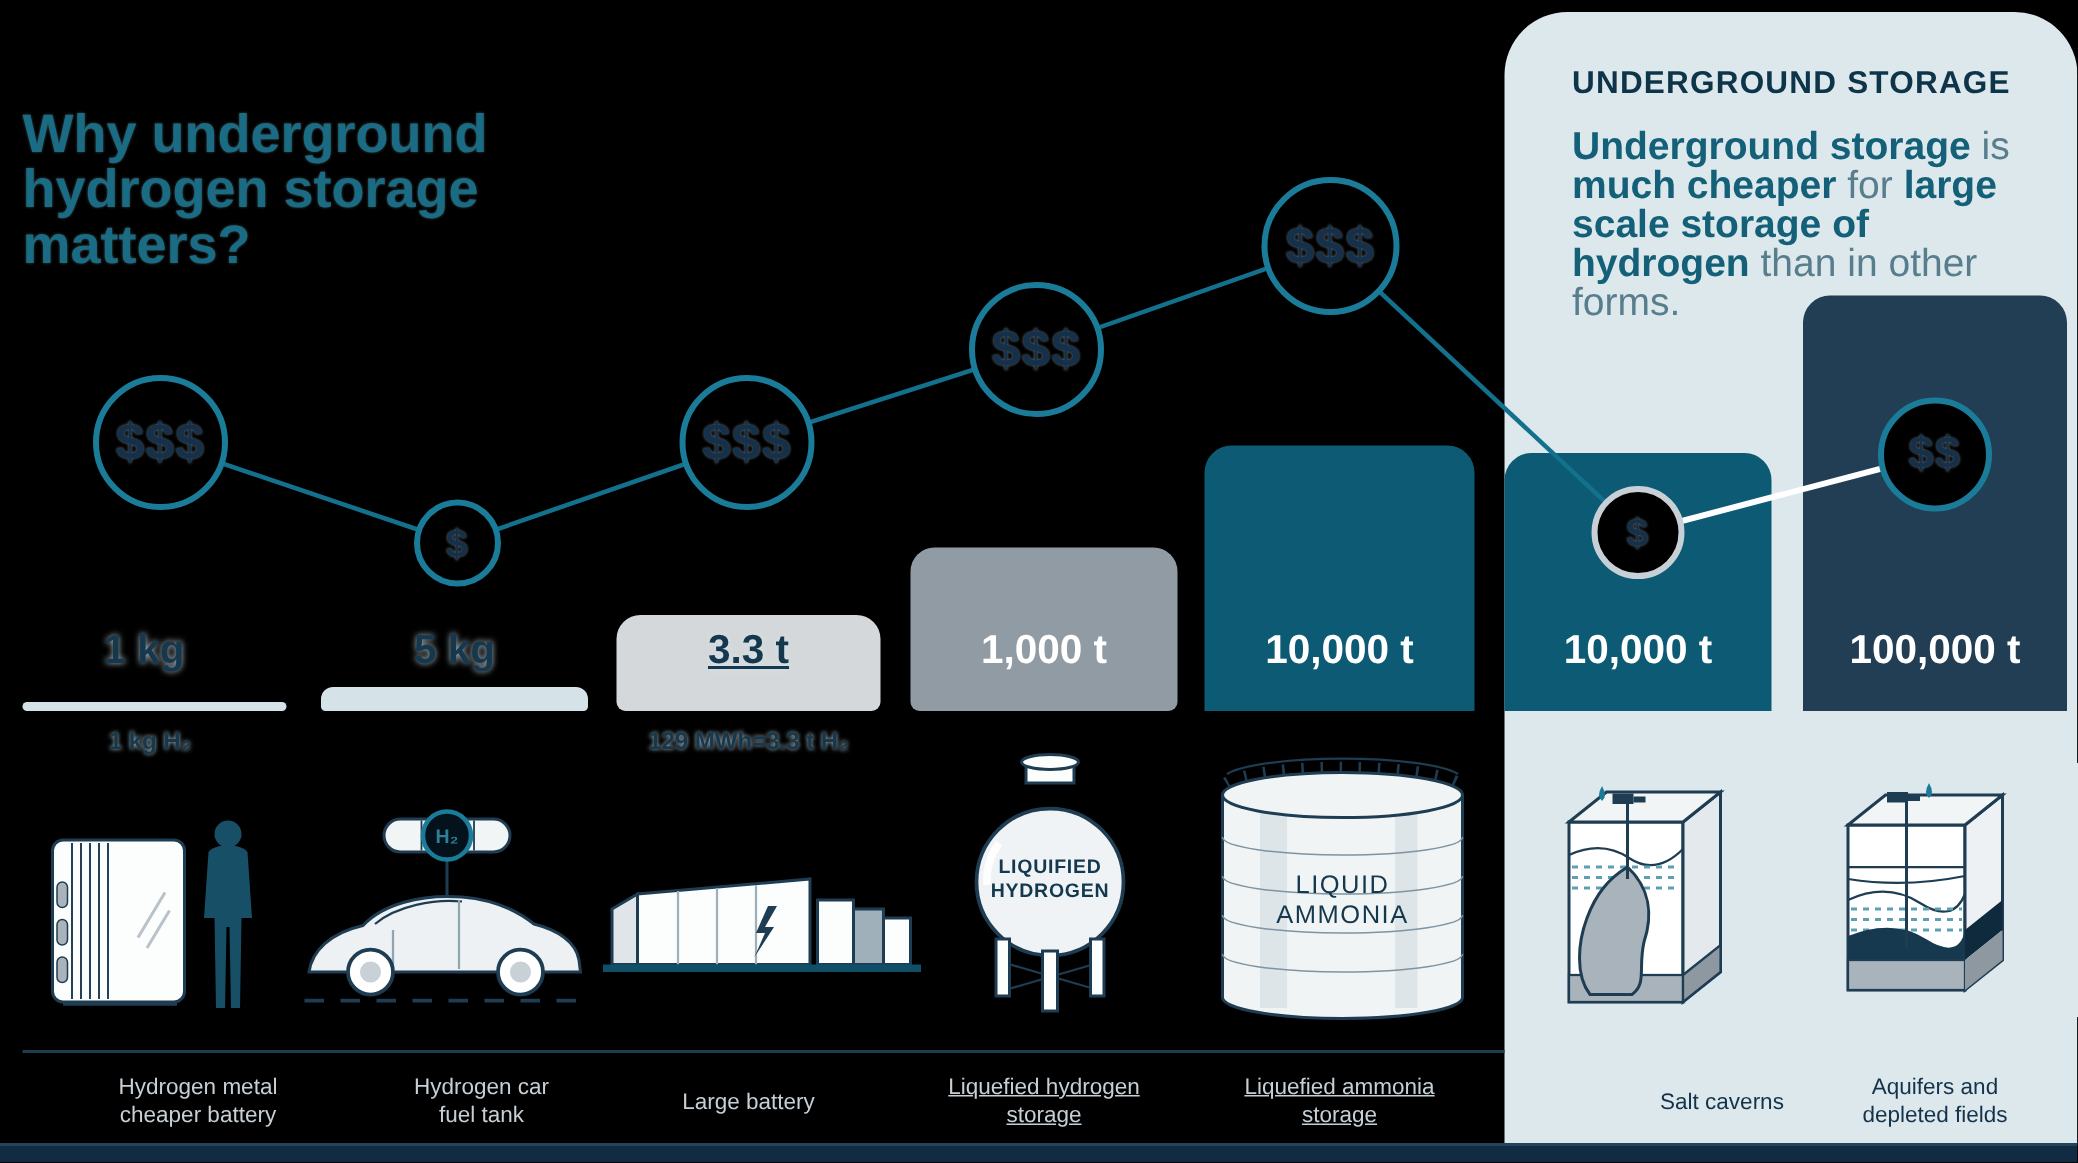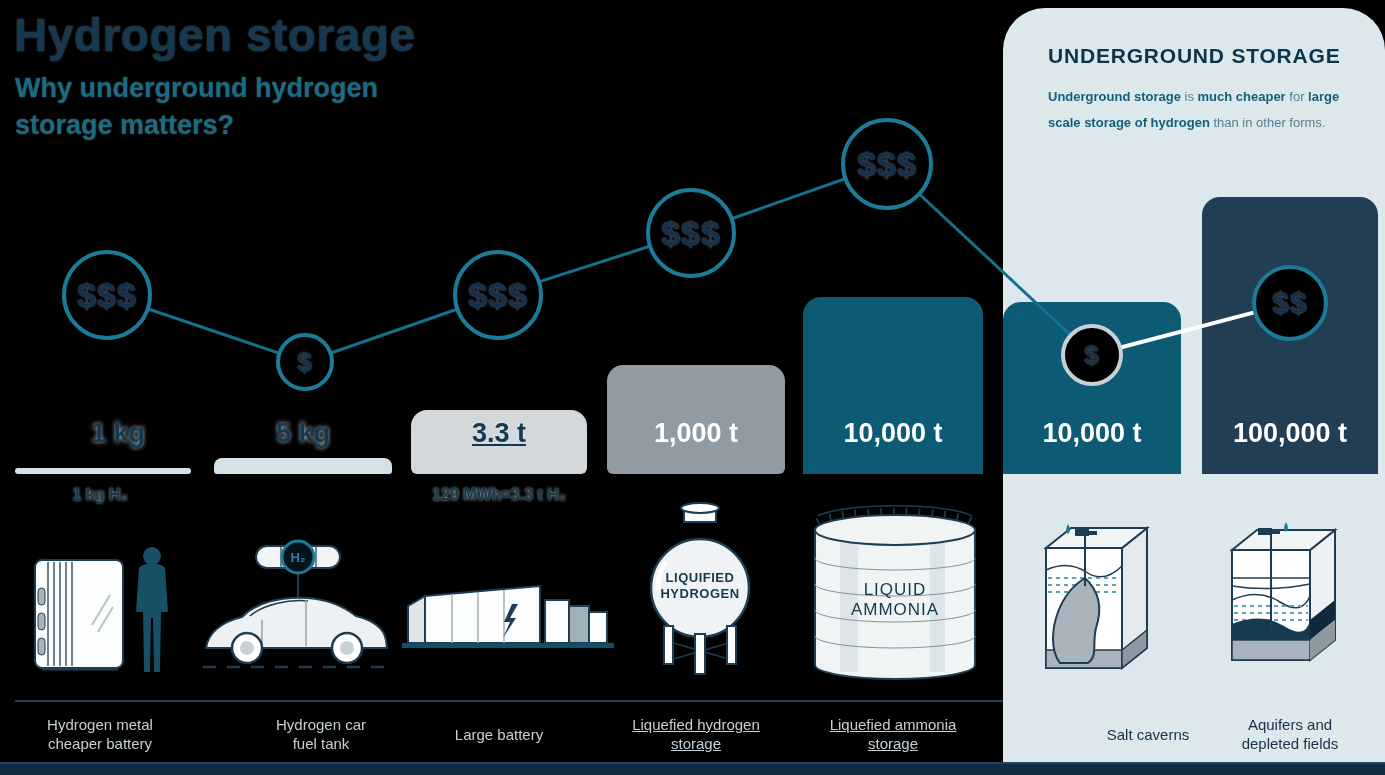--- a/index.html
+++ b/index.html
@@ -2,27 +2,27 @@
 <html><head>
 <meta charset="utf-8">
 <style>
   html,body{margin:0;padding:0;background:#000;}
   .canvas{position:relative;width:1385px;height:775px;background:#000;overflow:hidden;
           font-family:"Liberation Sans","DejaVu Sans",sans-serif;}
   .abs{position:absolute;}
   
   .title{left:14px;top:8px;width:560px;font-size:46px;font-weight:bold;color:#17394F;
          letter-spacing:.5px;text-shadow:0 0 2px rgba(210,228,235,.35);}
-  .subtitle{left:15px;top:70px;width:450px;font-size:27px;line-height:37px;font-weight:bold;
+  .subtitle{left:15px;top:70px;width:450px;font-size:36px;line-height:37px;font-weight:bold;
             color:#1A6B84;text-shadow:0 0 2px rgba(210,228,235,.3);}
   
   .panel{left:1003px;top:8px;width:382px;height:755px;background:#DCE8EC;border-radius:42px 42px 0 0;}
   .panel-heading{left:1048px;top:44px;width:320px;font-size:21px;font-weight:bold;
                  letter-spacing:.8px;color:#0E344A;}
-  .panel-body{left:1048px;top:84px;width:315px;font-size:13px;line-height:26px;}
+  .panel-body{left:1048px;top:84px;width:315px;font-size:26px;line-height:26px;}
   .seg-b{font-weight:bold;color:#146078;}
   .seg-r{font-weight:normal;color:#587E8D;}
   
   .bar{position:absolute;}
   .value{position:absolute;top:418px;height:32px;font-size:27px;font-weight:bold;text-align:center;}
   .value.dark{color:#15384E;text-shadow:0 0 4px rgba(214,230,237,.85);}
   .value.light{color:#FFFFFF;}
   .caption{position:absolute;top:486px;font-size:16px;font-weight:bold;text-align:center;
            color:#15384E;text-shadow:0 0 3px rgba(214,230,237,.85);}
   .bottom-label{position:absolute;top:711px;height:46px;display:flex;flex-direction:column;
@@ -43,28 +43,27 @@
 </style>
 </head>
 <body>
 
 <div class="canvas">
 
   <div class="abs panel"></div>
   <div class="abs panel-heading">UNDERGROUND STORAGE</div>
   <div class="abs panel-body" id="panel-body"><span class="seg-b">Underground storage</span><span class="seg-r"> is </span><span class="seg-b">much cheaper</span><span class="seg-r"> for </span><span class="seg-b">large scale storage of hydrogen</span><span class="seg-r"> than in other forms.</span></div>
 
-  <div class="abs title">Hydrogen storage</div>
   <div class="abs subtitle">Why underground hydrogen storage matters?</div>
 
   <div id="bars">
       <div class="bar" style="left: 15px; top: 468px; width: 176px; height: 6px; background: rgb(213, 227, 233); border-radius: 4px;"></div>
-      <div class="value dark" style="left: 23px; width: 190px;">1 kg</div>
+      <div class="value dark" style="left: 1px; width: 190px;">1 kg</div>
       <div class="caption" style="left: -10px; width: 220px;">1 kg H₂</div>
-      <div class="bottom-label ghost" style="left: 0px; width: 200px;">
+      <div class="bottom-label ghost" style="left: 0px; width: 200px; padding-left: 32px;">
         <span>Hydrogen metal</span>
         <span>cheaper battery</span>
       </div>
       <div class="bar" style="left: 214px; top: 458px; width: 178px; height: 16px; background: rgb(213, 227, 233); border-radius: 8px 8px 3px 3px;"></div>
       <div class="value dark" style="left: 208px; width: 190px;">5 kg</div>
       <div class="bottom-label ghost" style="left: 221px; width: 200px;">
         <span>Hydrogen car</span>
         <span>fuel tank</span>
       </div>
       <div class="bar" style="left: 411px; top: 410px; width: 176px; height: 64px; background: rgb(212, 216, 218); border-radius: 16px 16px 6px 6px;"></div>

